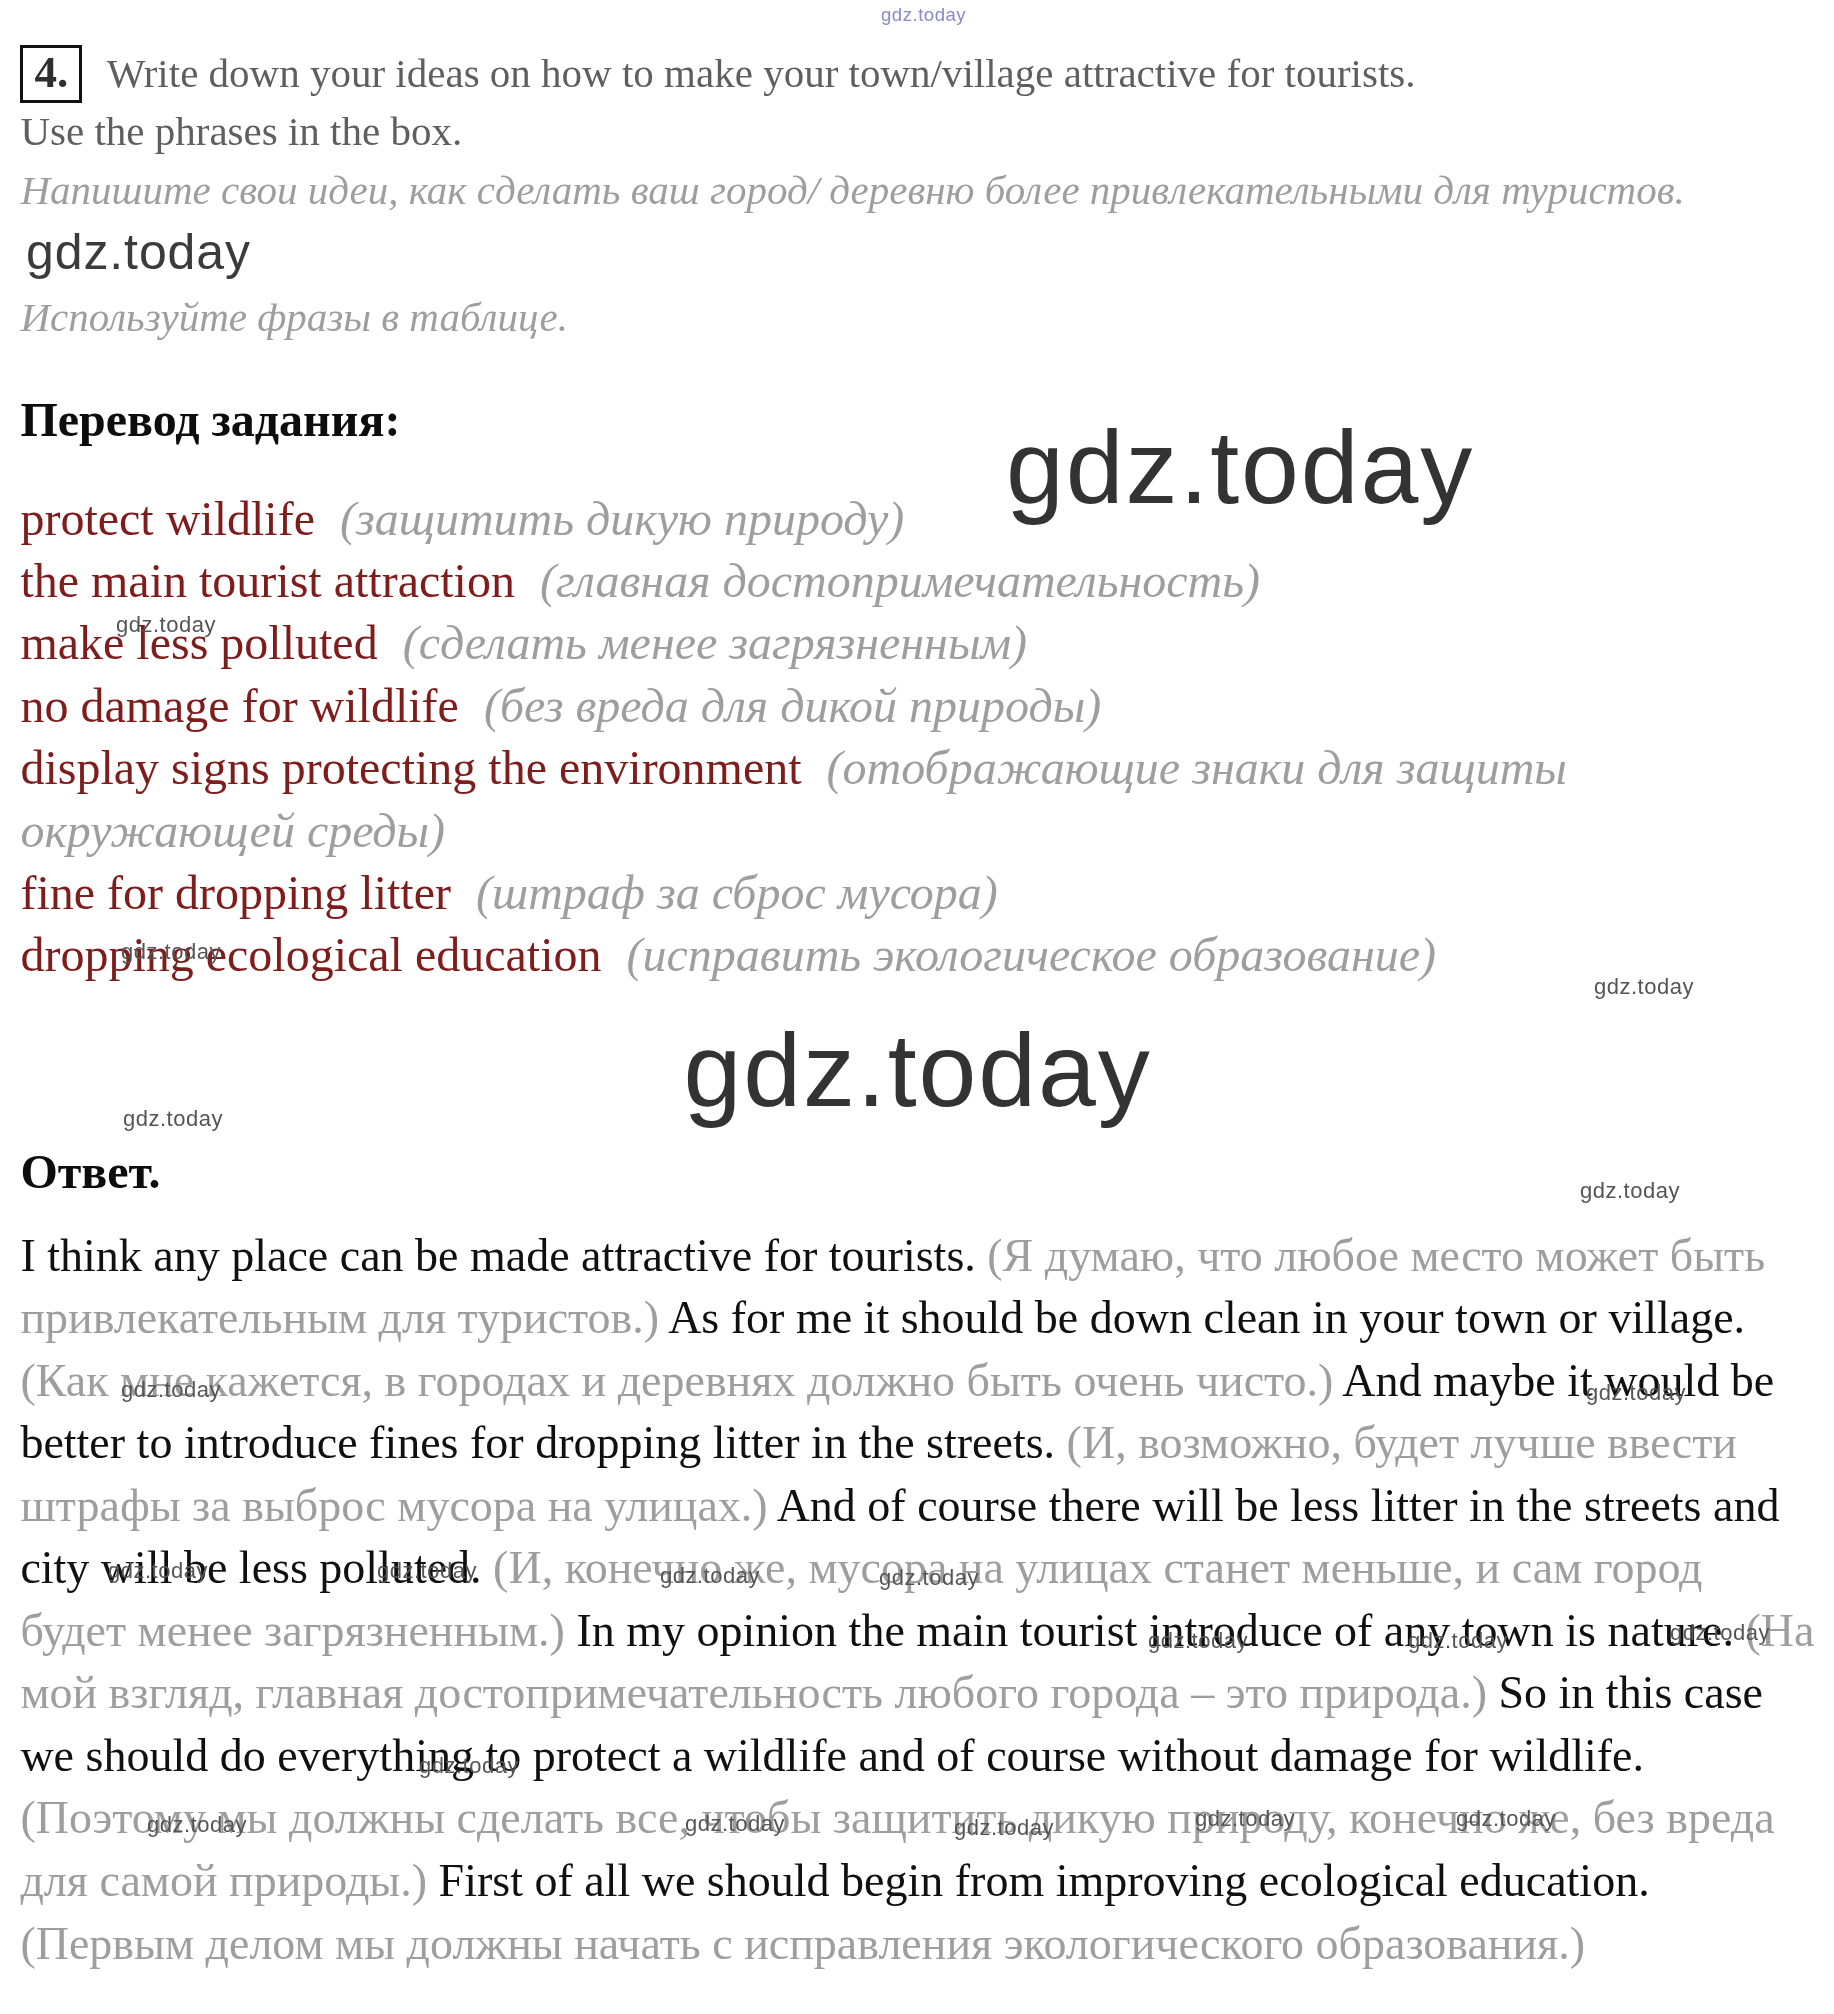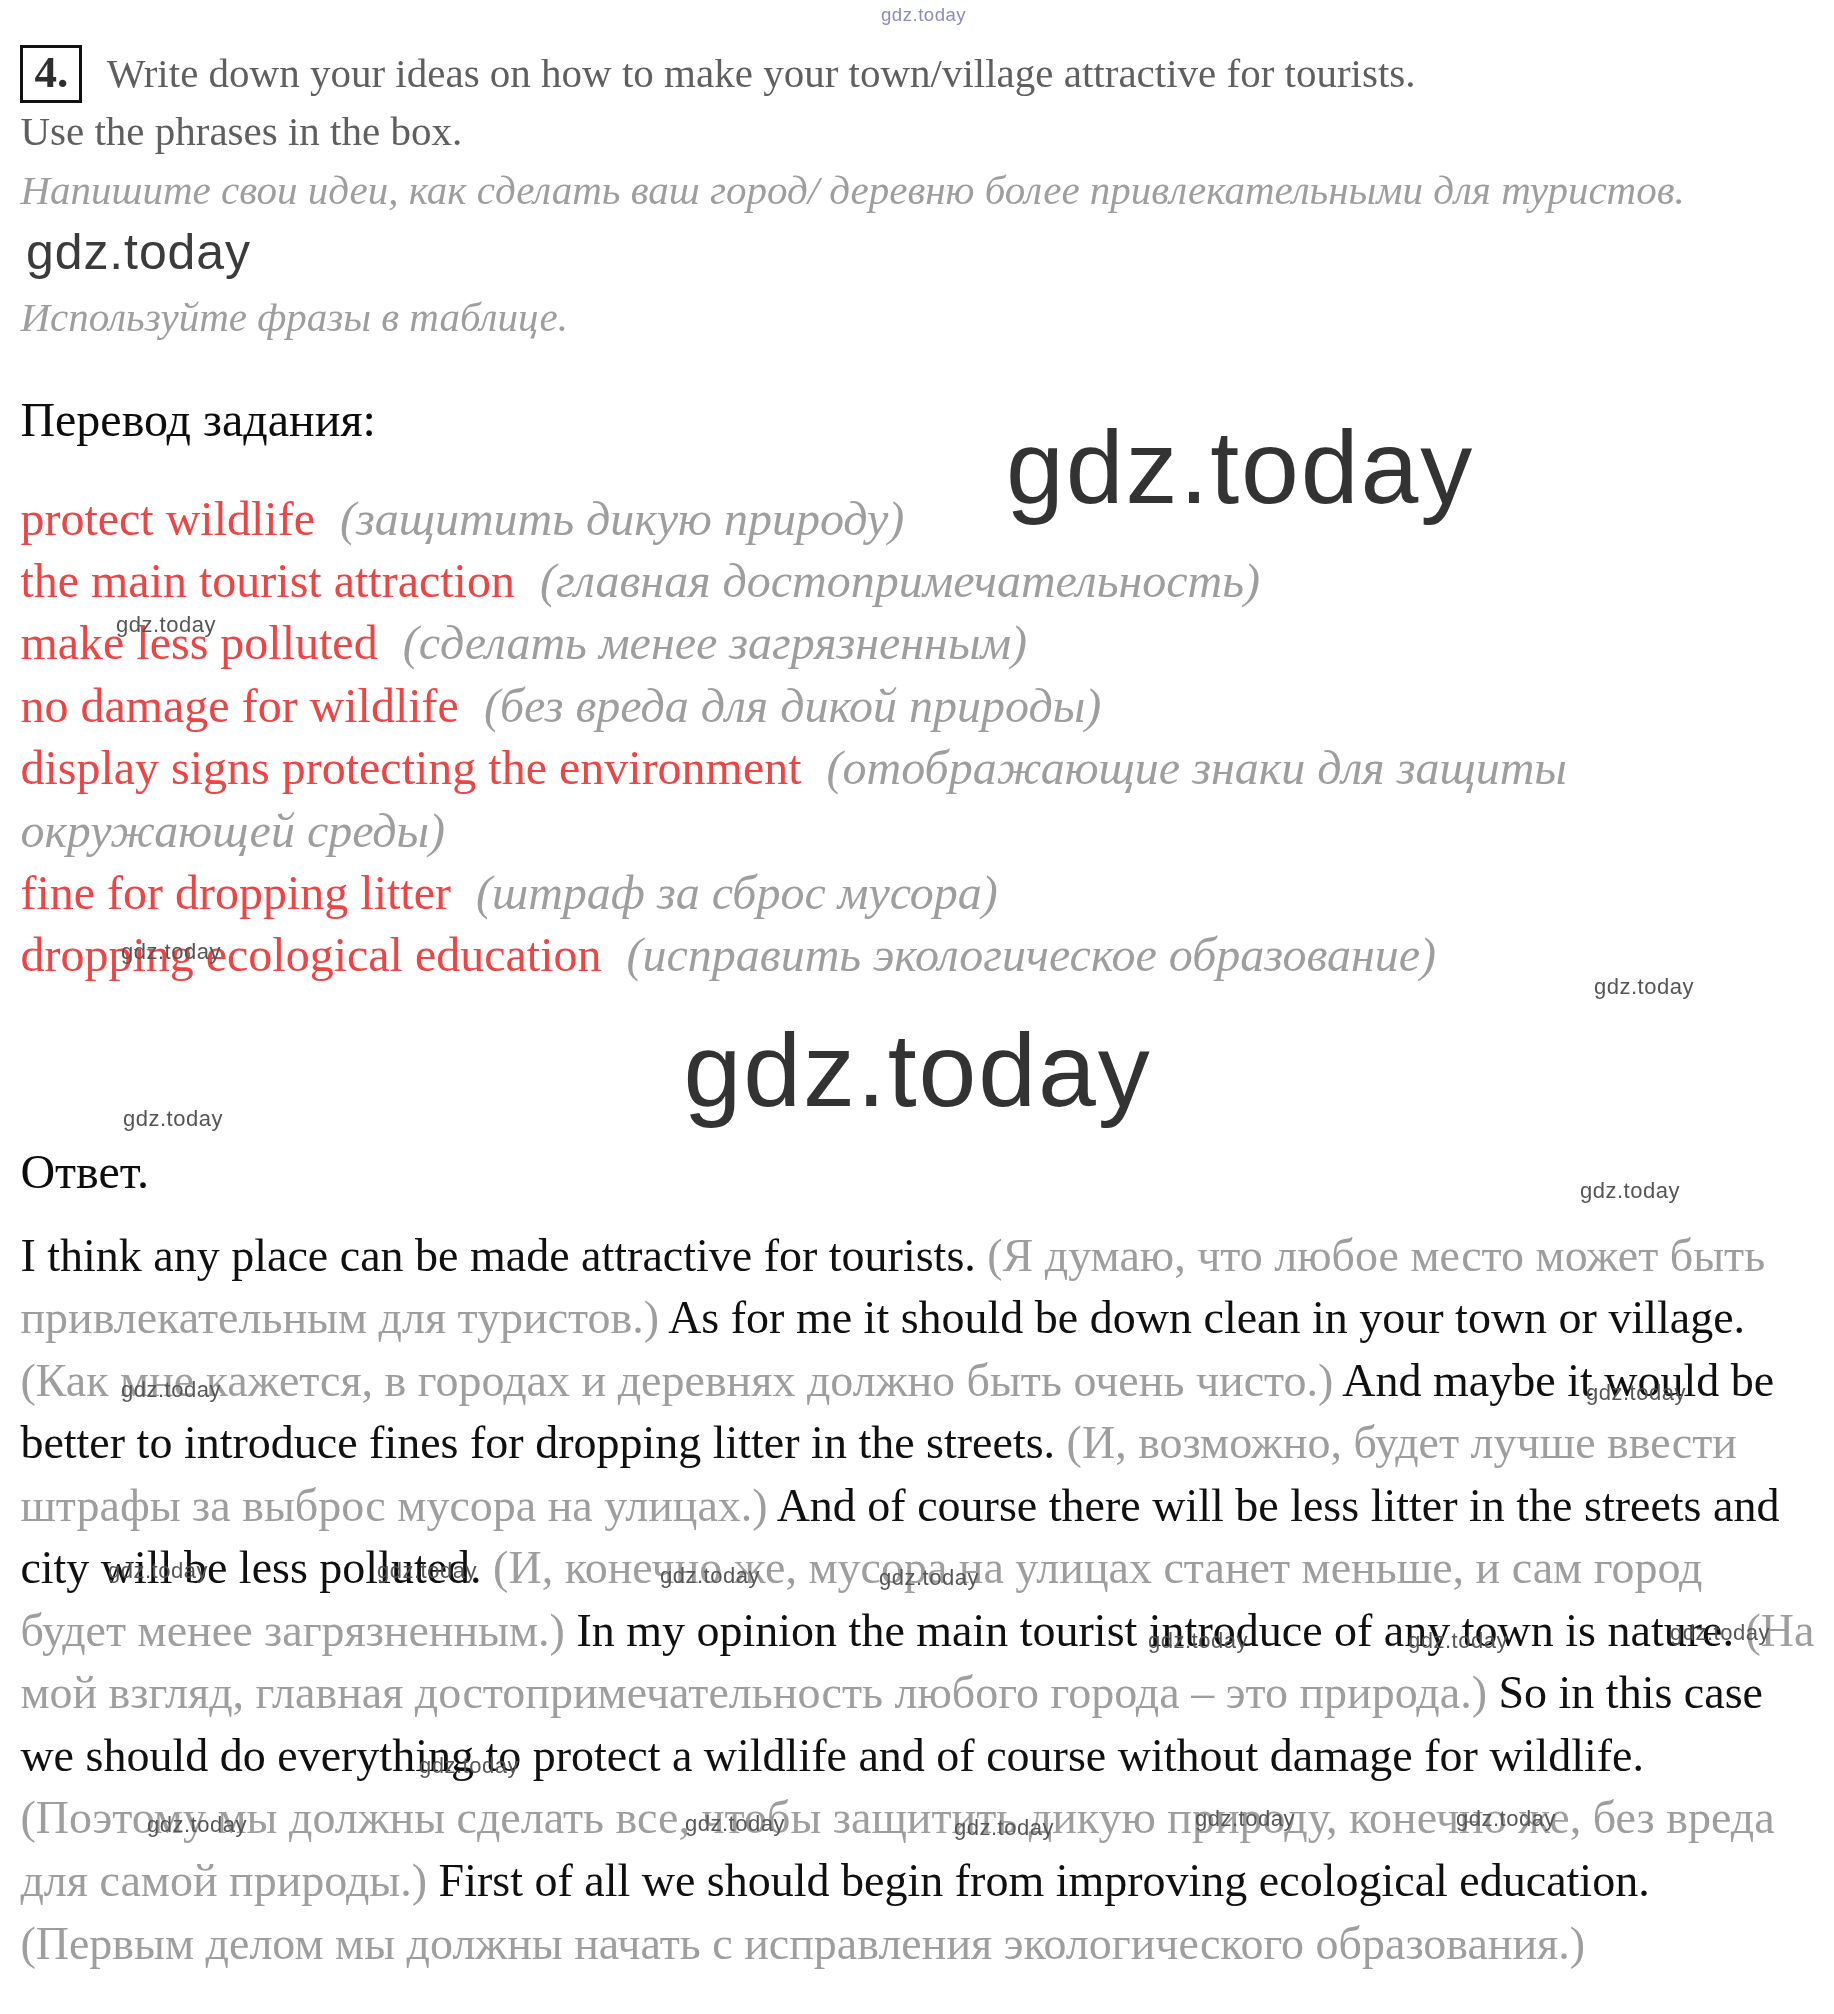--- a/index.html
+++ b/index.html
@@ -31,31 +31,31 @@
     color: #2e2e2e;
     vertical-align: baseline;
   }
   .task-en2 { display: block; }
   .ru { color: #9e9e9e; font-style: italic; }
   .task-ru { margin: 1.9px 0 0 0; font-size: 41px; line-height: 1.38; }
 
   
   .heading {
     font-size: 48px;
-    font-weight: 400;
+    font-weight: 700;
     color: #0d0d0d;
     margin: 48px 0 41px 0;
     line-height: 1.1;
   }
   .answer-heading { margin: 24px 0 26px 0; }
 
   
   .phrases { list-style: none; margin: 0; padding: 0; }
   .phrase { font-size: 48px; line-height: 1.3; color: #141414; }
-  .phrase .en { color: #ef4444; }
+  .phrase .en { color: #7f1d1d; }
   .phrase .ru { margin-left: 13px; }
 
   
   .answer-para { margin: 0; font-size: 46px; line-height: 1.36; }
   .answer-para .en { color: #101010; }
   .answer-para .ru { color: #9e9e9e; font-style: normal; }
 
   
   .wm {
     position: absolute;

